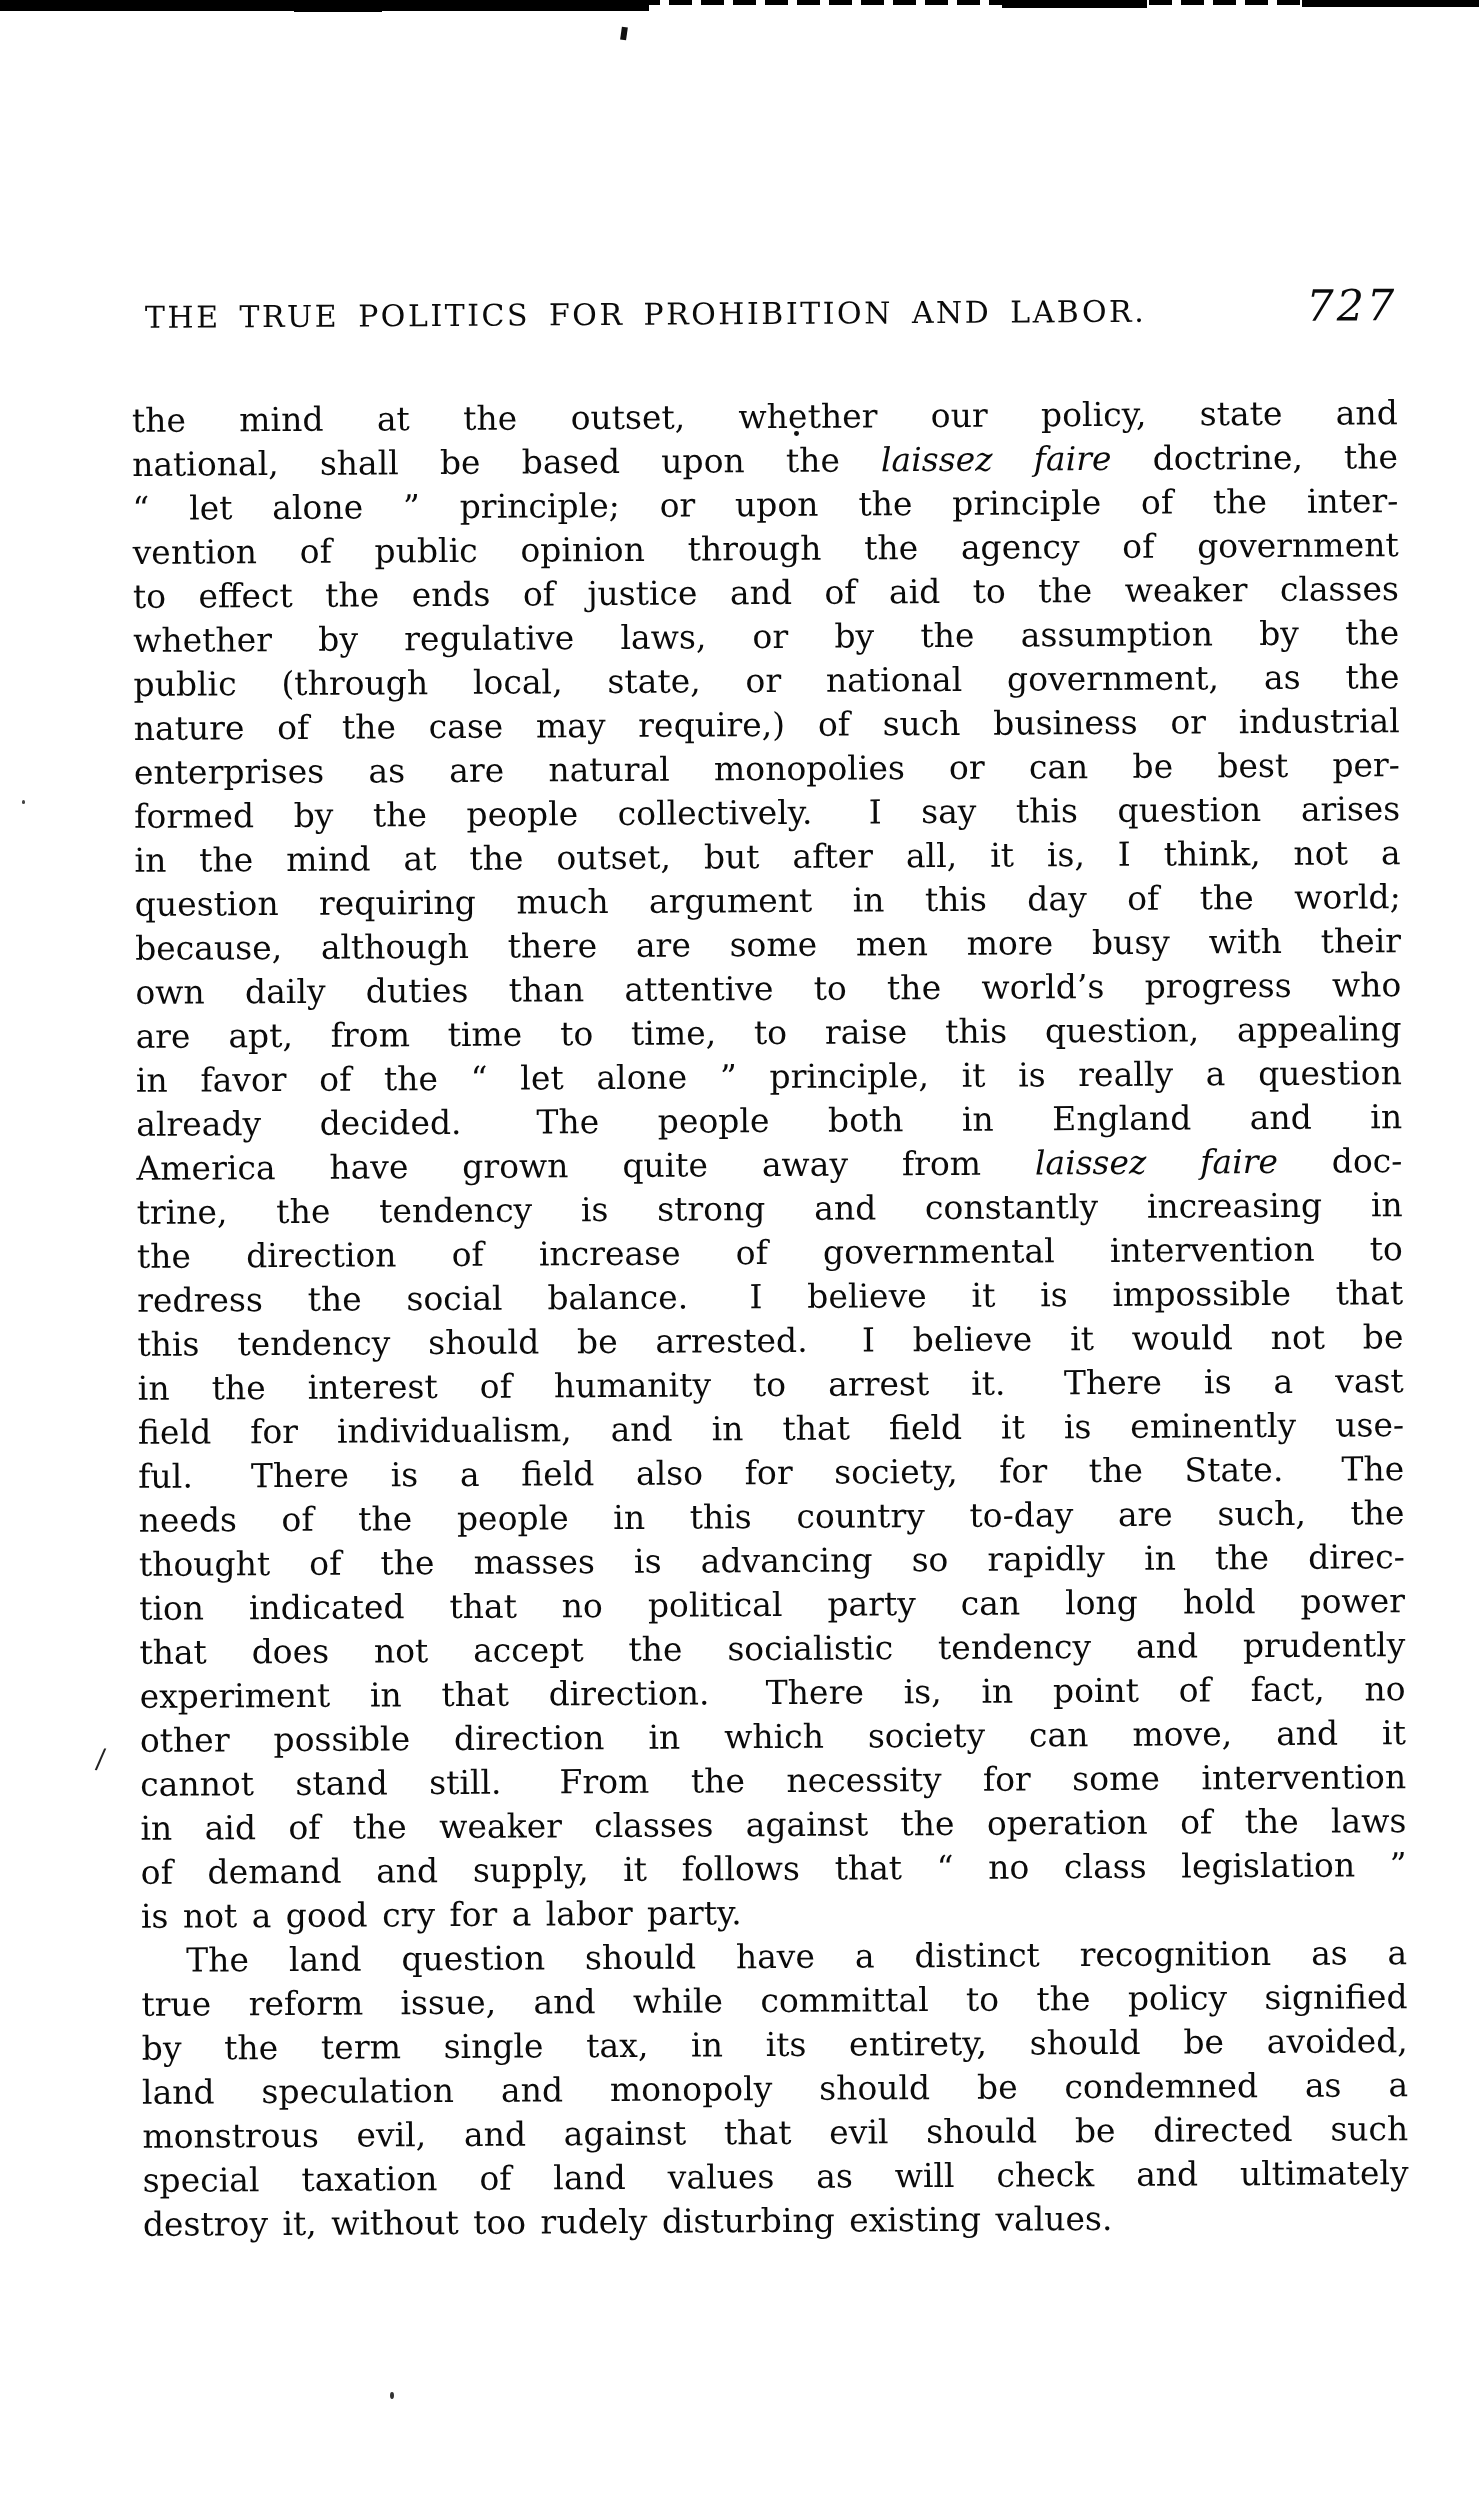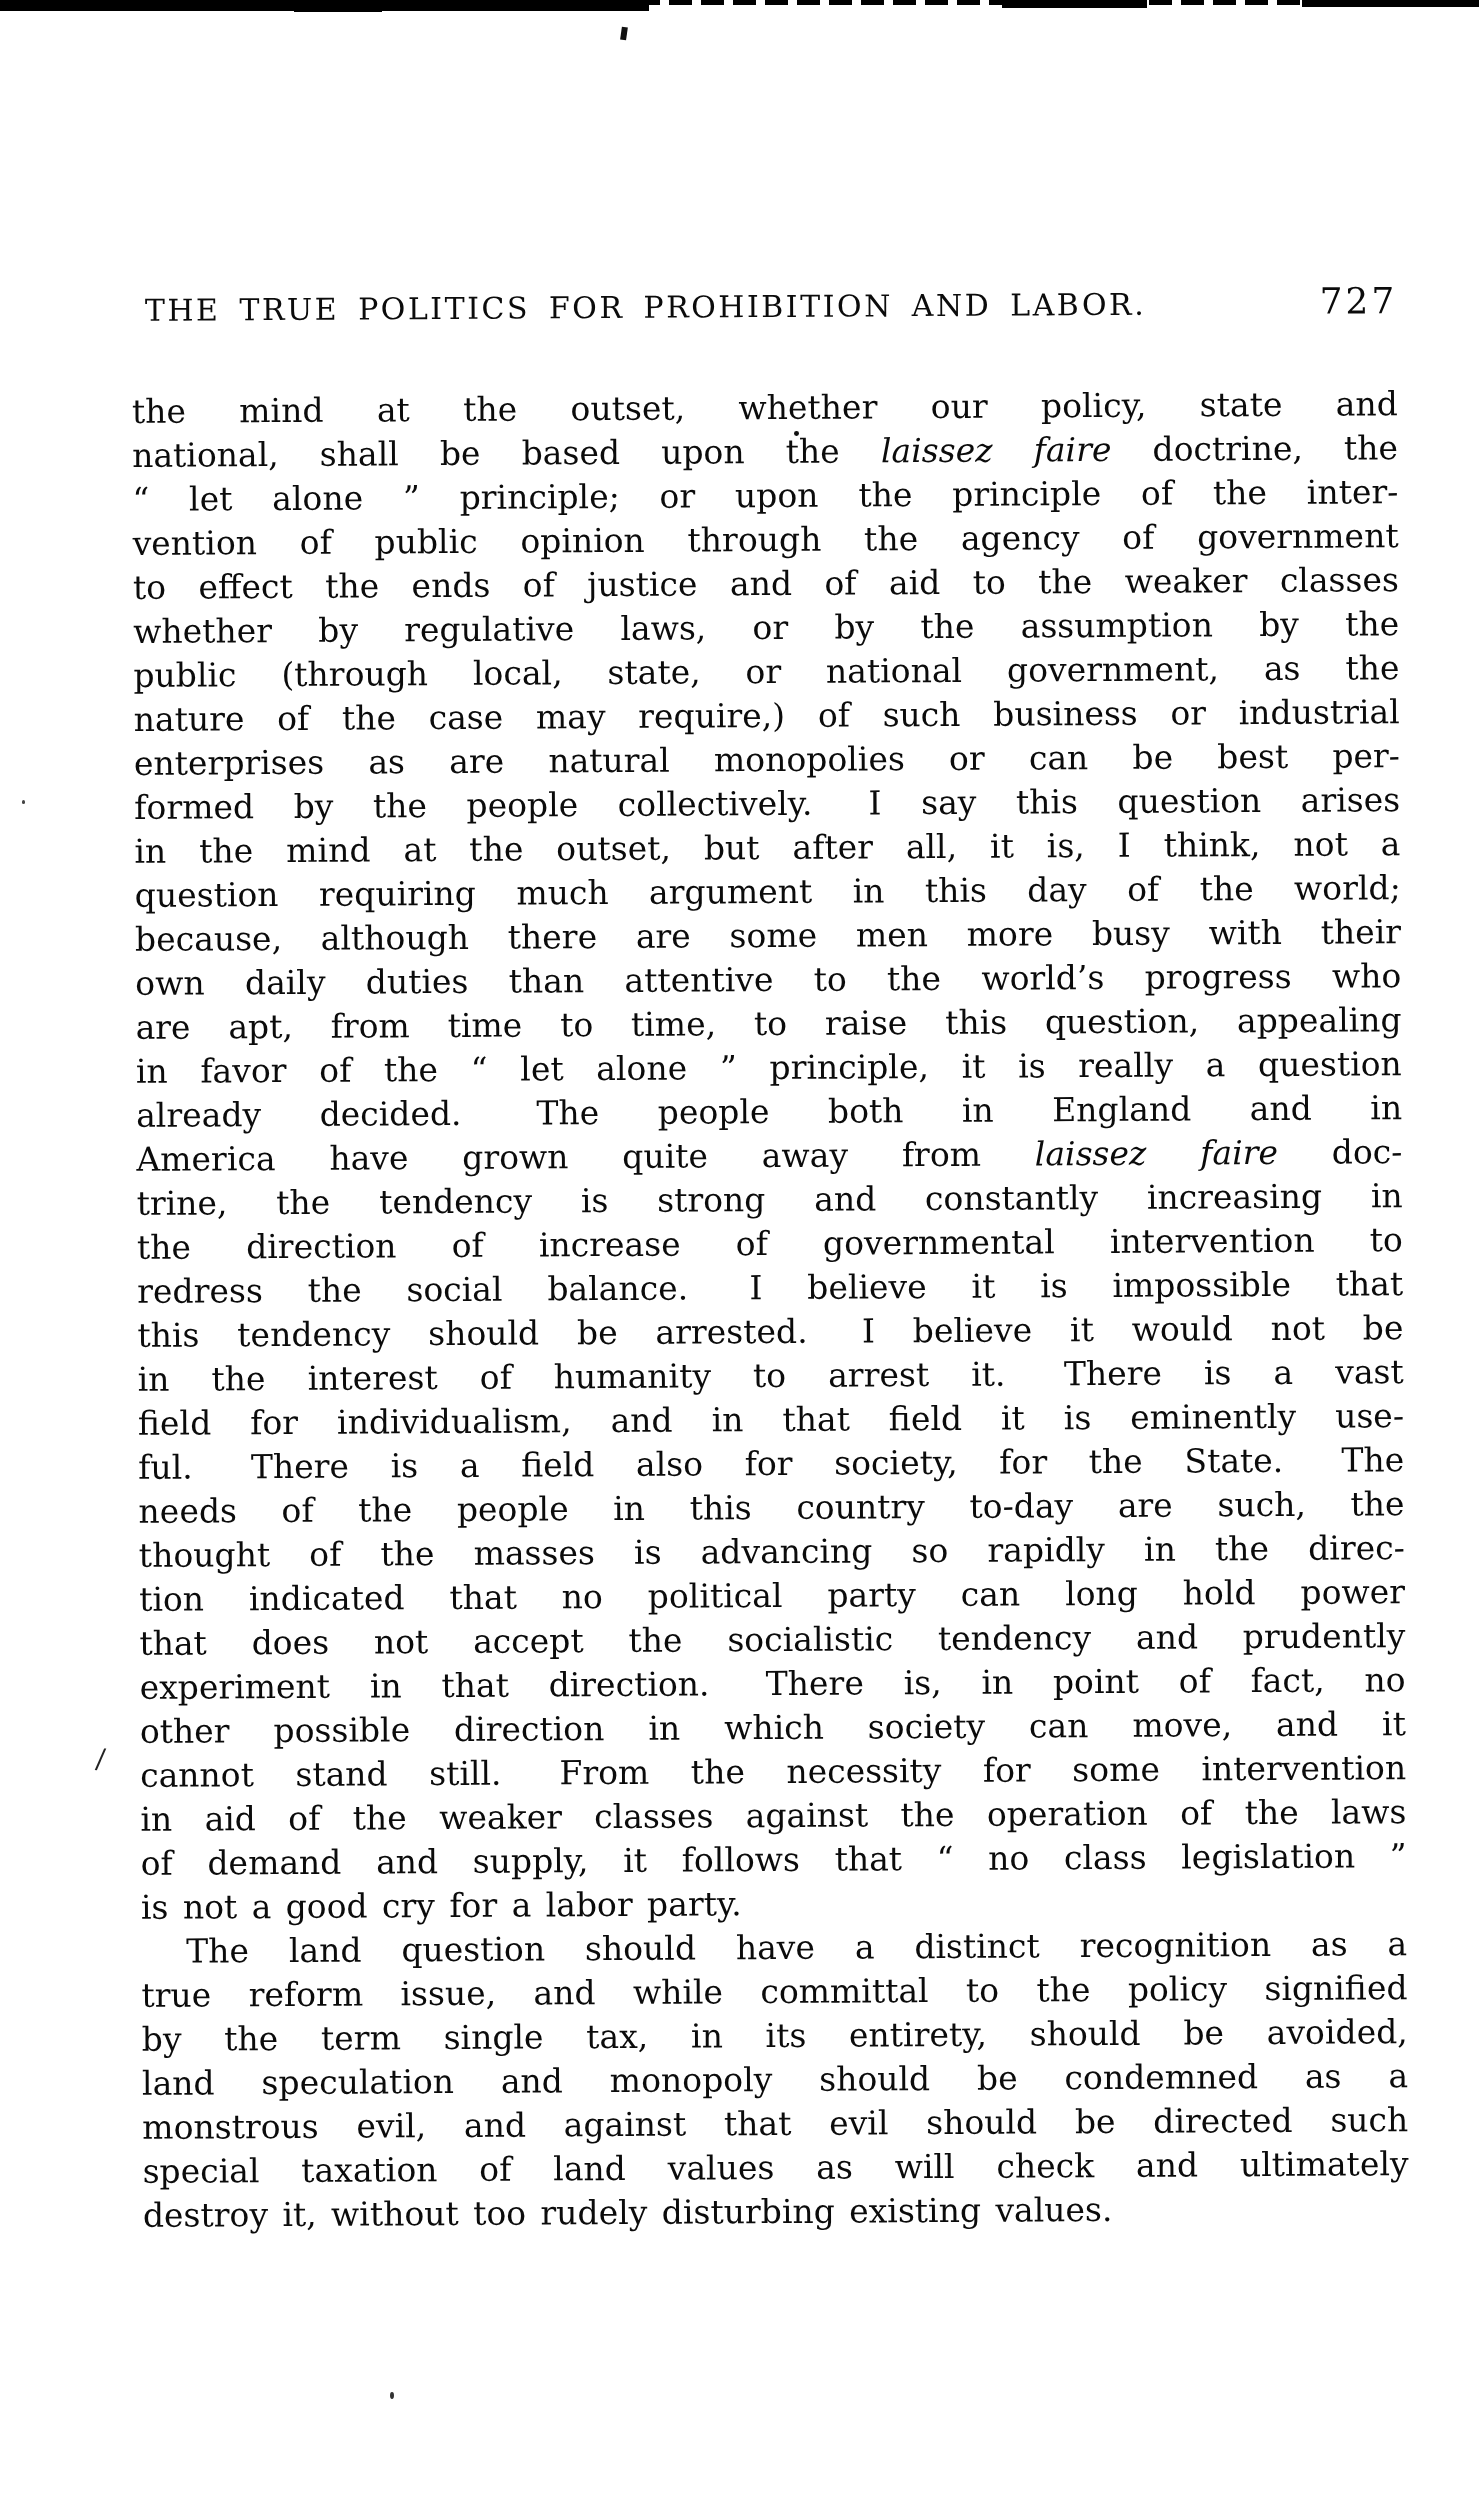--- a/index.html
+++ b/index.html
@@ -41,22 +41,23 @@
     padding-left: 13.7px;
     margin-bottom: 61px;
   }
   .running-title {
     font-size: 30px;
     letter-spacing: 2.5px;
     word-spacing: 6.9px;
     white-space: nowrap;
   }
   .folio {
-    font-size: 36px;
+    font-size: 43px;
     letter-spacing: 2.9px;
+    font-style: italic;
   }
   .body-text {
     font-size: 33px;
   }
   .line {
     height: 44px;
     line-height: 44px;
     text-align: justify;
     text-align-last: justify;
     word-spacing: 3.9px;

